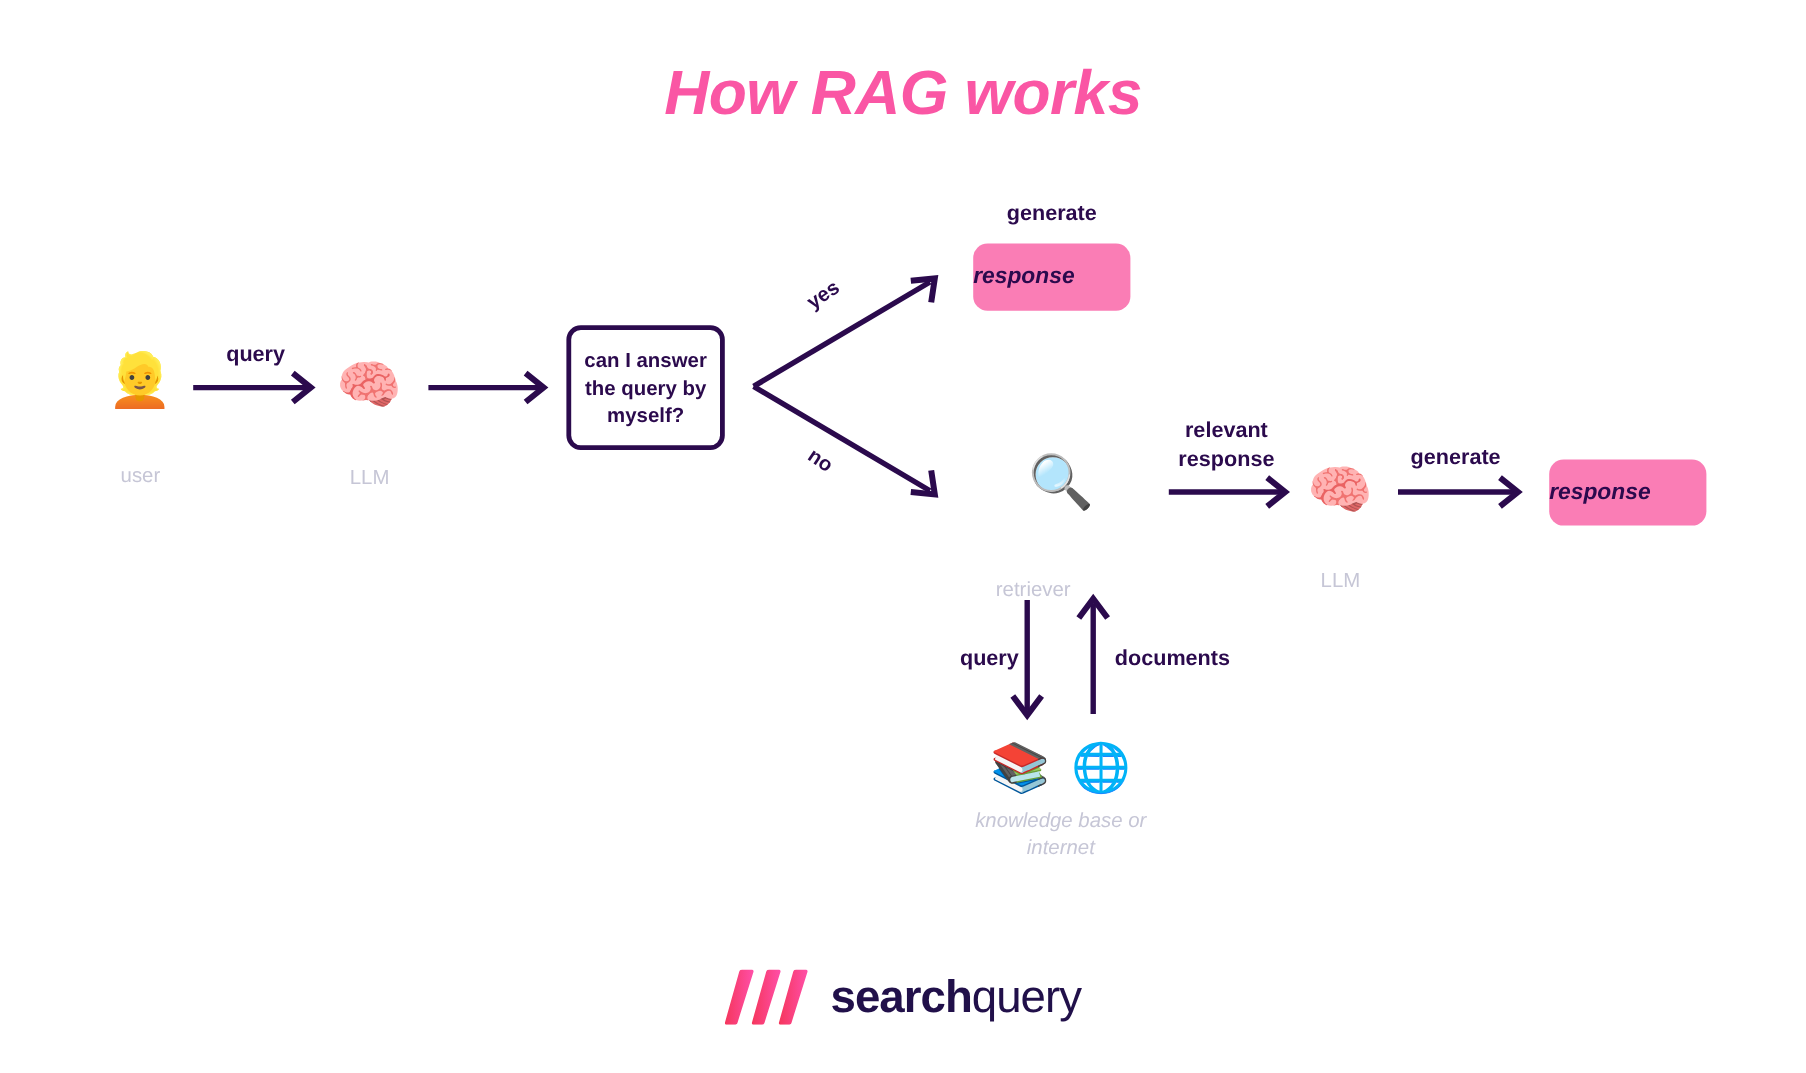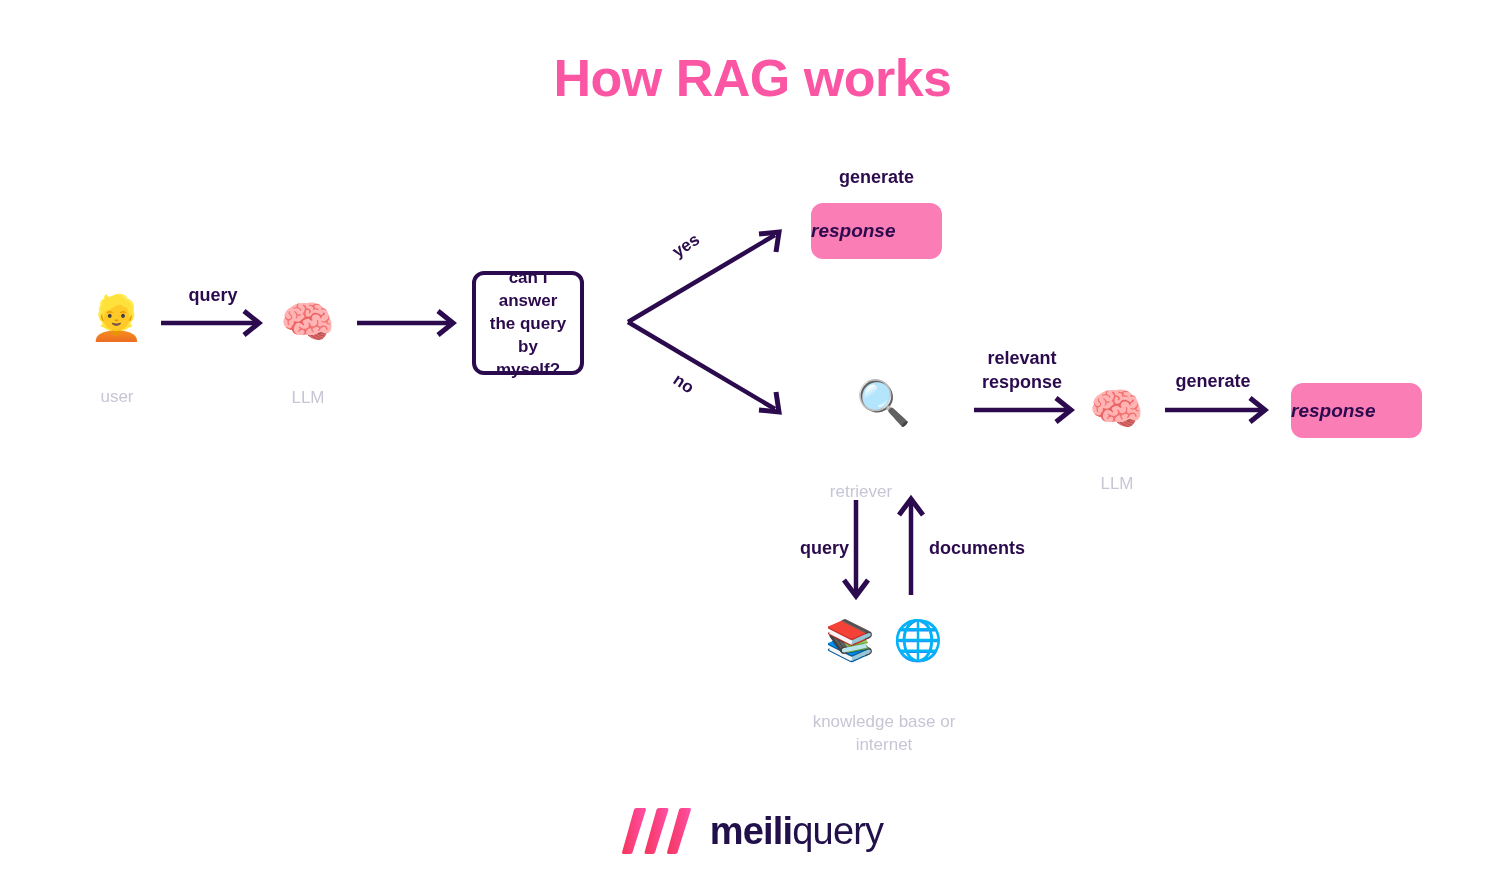--- a/index.html
+++ b/index.html
@@ -27,20 +27,21 @@
   #title {
     left: 0;
     top: 48px;
     width: 1505px;
     text-align: center;
     font-size: 52px;
     font-weight: 800;
     letter-spacing: -0.5px;
     color: #FA56A4;
     font-family: "Liberation Sans", sans-serif;
+    font-style: italic;
   }
 
   
   .lbl-dark {
     color: #2B0A4D;
     font-size: 18px;
     font-weight: 700;
     line-height: 24px;
     text-align: center;
     white-space: pre-line;
@@ -59,21 +60,21 @@
     line-height: 1;
     text-align: center;
     font-family: "DejaVu Sans", sans-serif;
   }
   .emoji.sm { font-size: 40px; }
 
   
   #decision-box {
     left: 472px;
     top: 271px;
-    width: 112px;
+    width: 132px;
     height: 104px;
     border: 4px solid #2B0A4D;
     border-radius: 12px;
     background: #ffffff;
     box-sizing: border-box;
     display: flex;
     align-items: center;
     justify-content: center;
   }
   #decision-box .txt {
@@ -224,21 +225,21 @@
   </div>
 
   <div class="abs emoji" style="left:853px; top:381px; width:62px;">🔍</div>
   <div class="abs lbl-gray" style="left:800px; top:456px; width:122px;">retriever</div>
 
   <div class="abs lbl-dark" style="left:757px; top:536px; width:92px; text-align:right;">query</div>
   <div class="abs lbl-dark" style="left:929px; top:536px; width:130px; text-align:left;">documents</div>
 
   <div class="abs emoji sm" style="left:822px; top:620px; width:56px;">📚</div>
   <div class="abs emoji sm" style="left:890px; top:620px; width:56px;">🌐</div>
-  <div class="abs lbl-gray" style="left:764px; top:686px; width:240px;">knowledge base or
+  <div class="abs lbl-gray" style="left:764px; top:648px; width:240px;font-style:italic;">knowledge base or
 internet</div>
 
   <div class="abs lbl-dark" style="left:962px; top:346px; width:120px;">relevant
 response</div>
 
   <div class="abs emoji" style="left:1086px; top:387px; width:62px;">🧠</div>
   <div class="abs lbl-gray" style="left:1076px; top:448px; width:82px;">LLM</div>
 
   <div class="abs lbl-dark" style="left:1152px; top:369px; width:122px;">generate</div>
   <div class="abs response-box" id="response-box-bot">
@@ -252,16 +253,16 @@
           <stop offset="0%" stop-color="#F5365C"></stop>
           <stop offset="100%" stop-color="#FF4FA8"></stop>
         </linearGradient>
       </defs>
       <g fill="url(#mlGrad)">
         <path d="M14.5,0 L22.5,0 C23.6,0 24.3,1.2 23.8,2.2 L10.6,44.2 C10.2,45.3 9.2,46 8.1,46 L1.5,46 C0.4,46 -0.3,44.8 0.2,43.8 L12.0,1.8 C12.4,0.7 13.4,0 14.5,0 Z"></path>
         <path d="M37.0,0 L45.0,0 C46.1,0 46.8,1.2 46.3,2.2 L33.1,44.2 C32.7,45.3 31.7,46 30.6,46 L24.0,46 C22.9,46 22.2,44.8 22.7,43.8 L34.5,1.8 C34.9,0.7 35.9,0 37.0,0 Z"></path>
         <path d="M59.5,0 L67.5,0 C68.6,0 69.3,1.2 68.8,2.2 L55.6,44.2 C55.2,45.3 54.2,46 53.1,46 L46.5,46 C45.4,46 44.7,44.8 45.2,43.8 L57.0,1.8 C57.4,0.7 58.4,0 59.5,0 Z"></path>
       </g>
     </svg>
-    <div id="logo-wordmark"><span id="logo-word-bold">meili</span><span id="logo-word-light">query</span></div>
+    <div id="logo-wordmark"><span id="logo-word-bold">search</span><span id="logo-word-light">query</span></div>
   </div>
 
 </div>
 
 </body></html>

